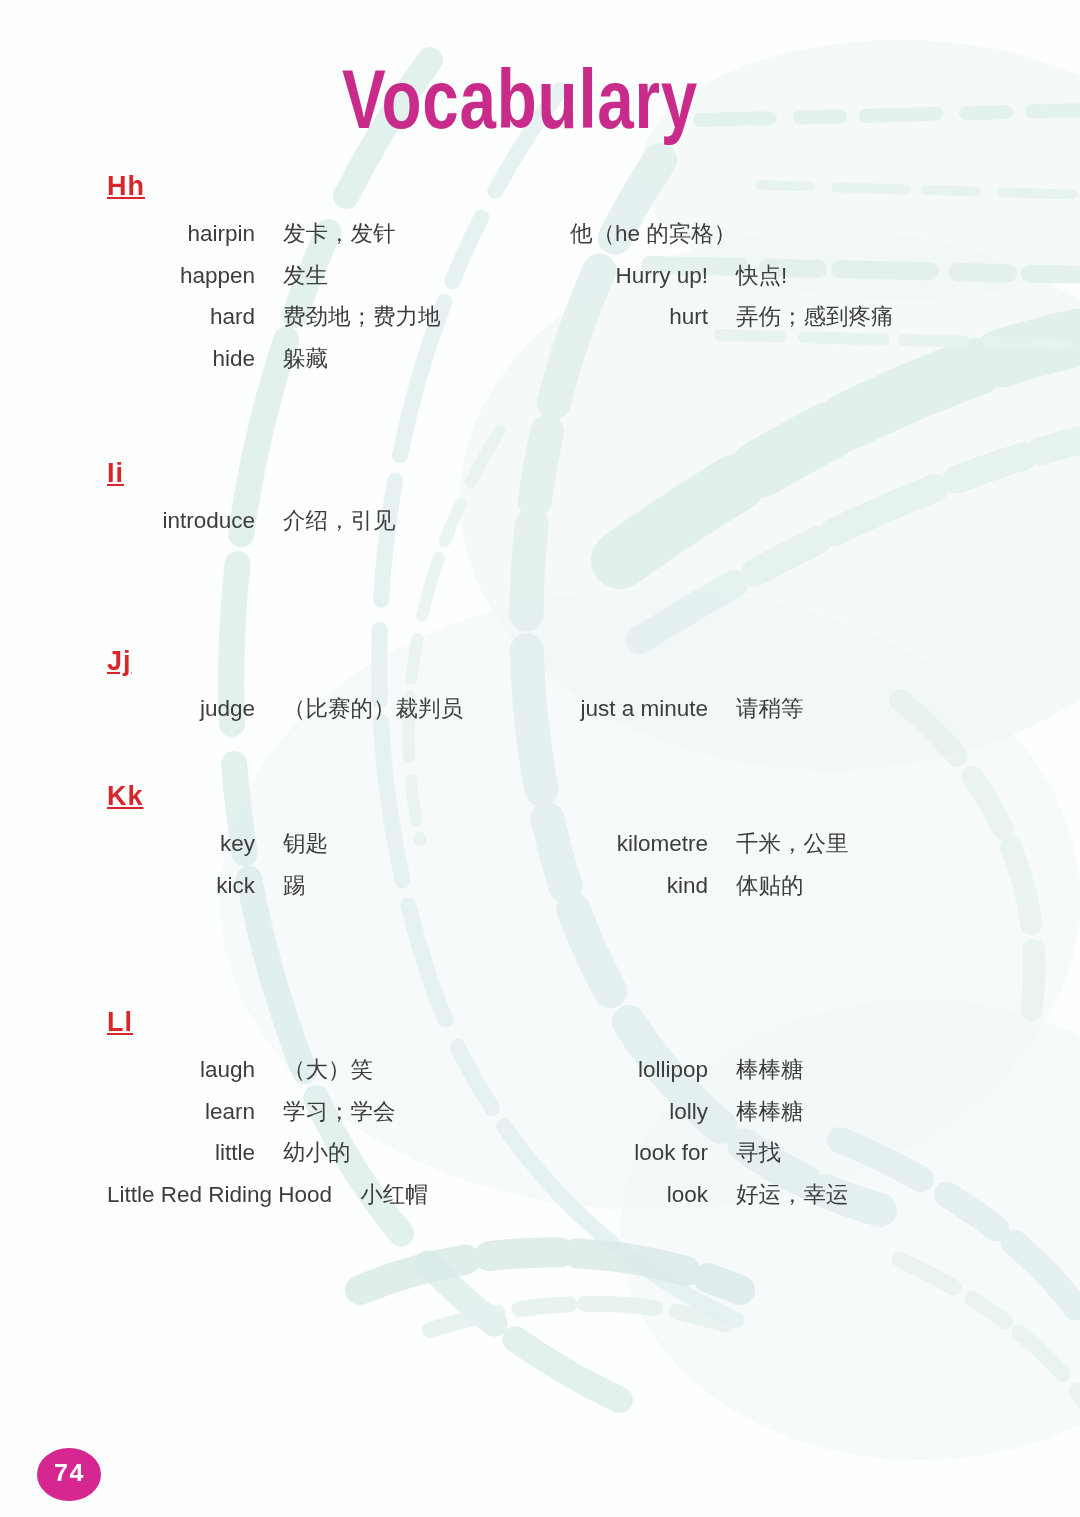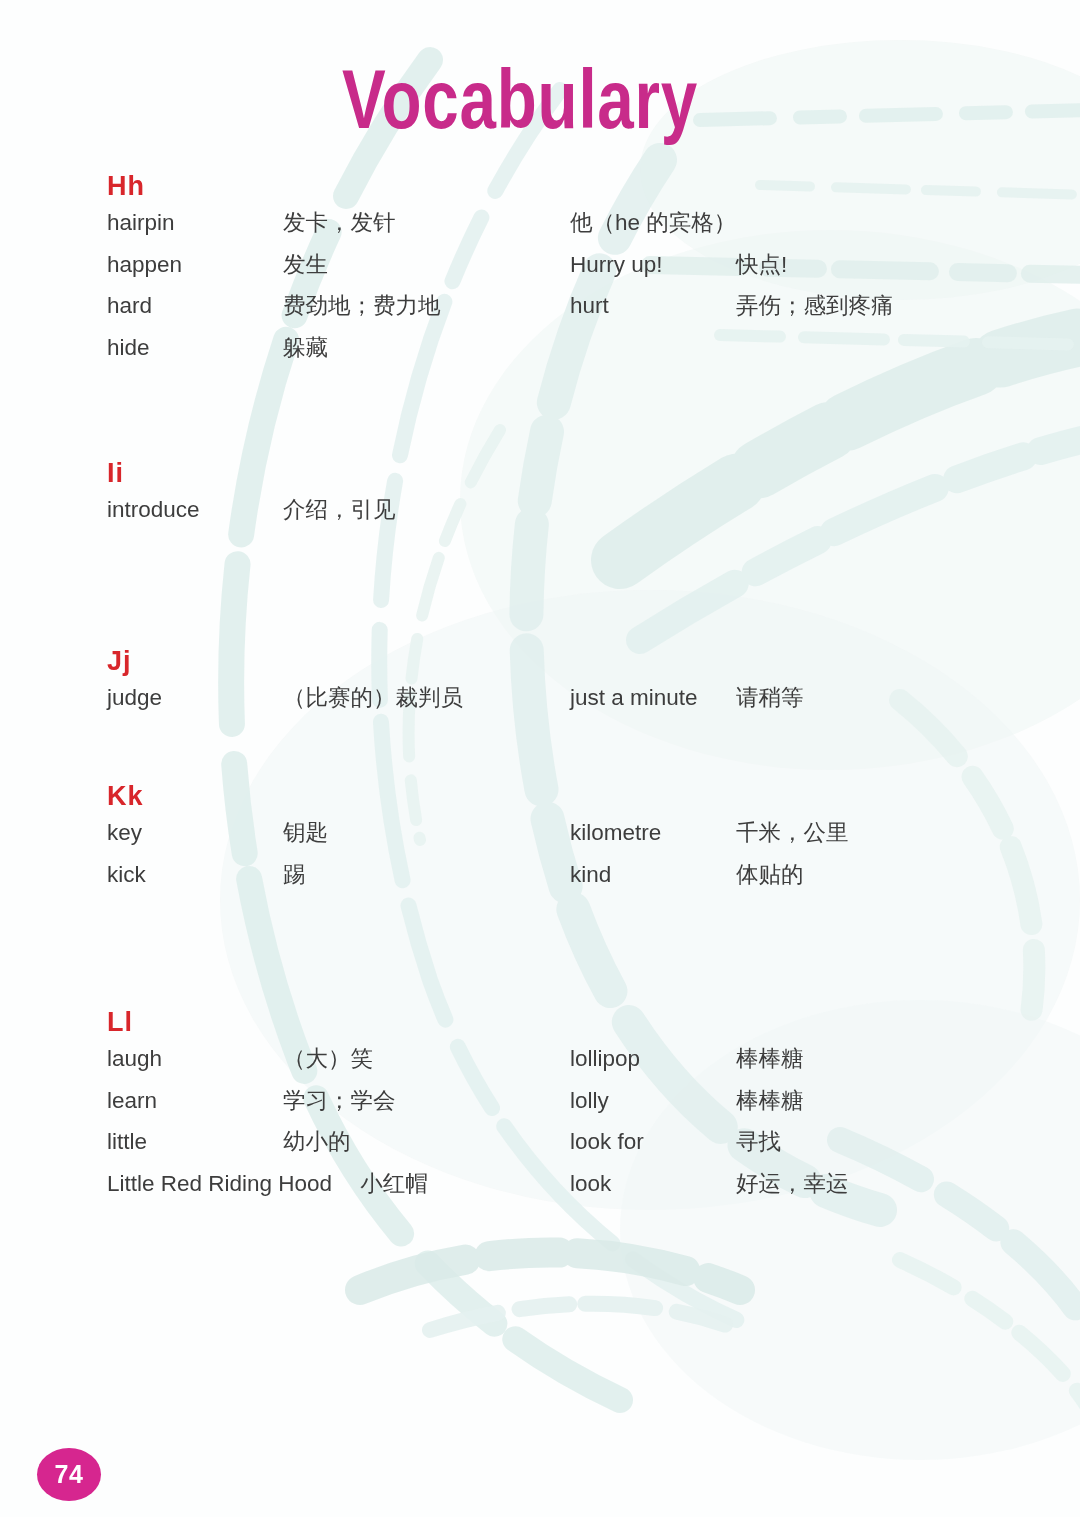--- a/index.html
+++ b/index.html
@@ -18,39 +18,39 @@
     text-align: center;
     font-size: 84px; line-height: 1.08; font-weight: bold;
     color: #c82b8a; letter-spacing: 1px;
     transform: scaleX(0.78); transform-origin: 50% 0;
   }
 
   .vocab-section { position: absolute; left: 0; right: 0; }
   .letter {
     margin: 0 0 0 107px;
     font-size: 27px; line-height: 28px; font-weight: bold;
-    color: #d8262b; letter-spacing: 1px;
-  }
-  .cols { position: relative; margin-top: 2px; }
+    color: #d8262b; letter-spacing: 1px; text-decoration: underline;
+  }
+  .cols { position: relative; margin-top: 13px; text-align: right; }
   .col-left  { margin-left: 107px; }
   .col-right { position: absolute; top: 0; left: 570px; }
   .row {
     display: flex; white-space: nowrap;
     line-height: 41.5px; font-size: 22.5px; color: #3d3d3d;
   }
   .word { padding-right: 28px; box-sizing: border-box; }
   .col-left  .word { min-width: 176px; }
   .col-right .word { min-width: 166px; }
 
   .badge {
     position: absolute; left: 37px; top: 1448px;
     width: 64px; height: 53px; border-radius: 50%;
     background: #d6268f; color: #ffffff;
     font-weight: bold; font-size: 25px; letter-spacing: .5px;
-    display: flex; align-items: center; justify-content: center;
+    display: flex; align-items: center; justify-content: center; font-family: Liberation Mono, monospace;
   }
 </style>
 </head>
 <body>
 
 <svg class="texture" width="1080" height="1517" viewBox="0 0 1080 1517" xmlns="http://www.w3.org/2000/svg">
   <g>
     <ellipse cx="830" cy="500" rx="370" ry="270" fill="#eef6f4" opacity="0.55"></ellipse>
     <ellipse cx="650" cy="900" rx="430" ry="310" fill="#eff6f5" opacity="0.5"></ellipse>
     <ellipse cx="920" cy="1230" rx="300" ry="230" fill="#f0f7f6" opacity="0.45"></ellipse>

